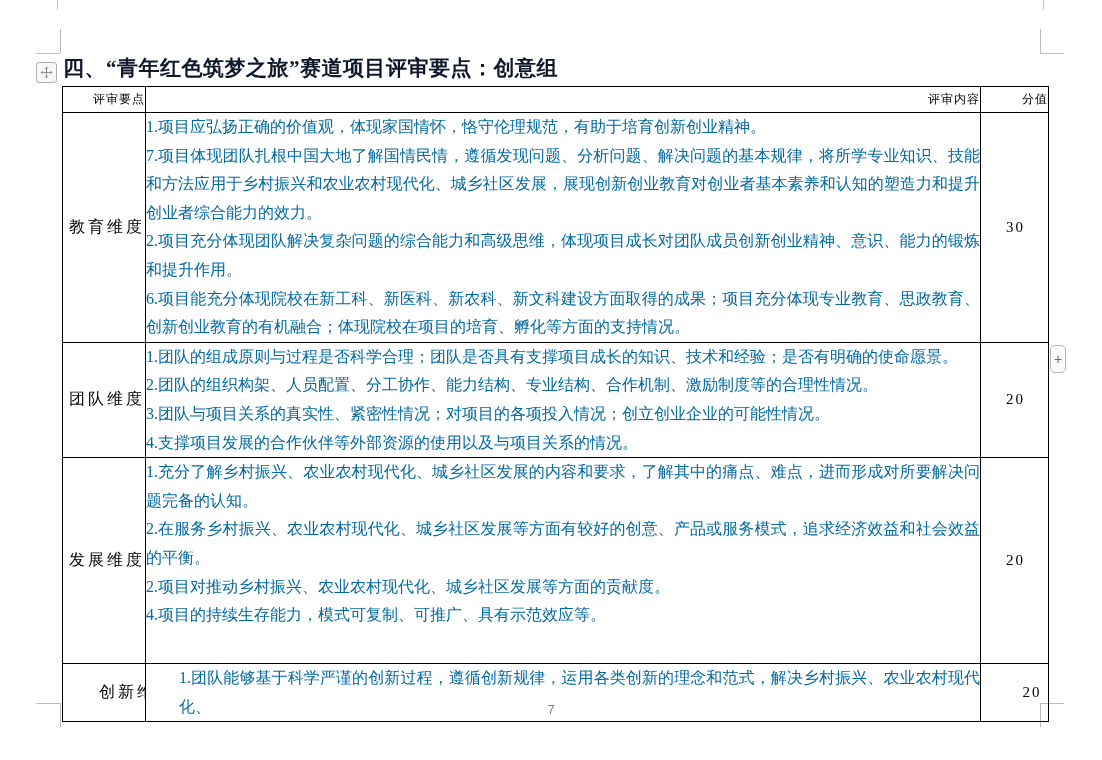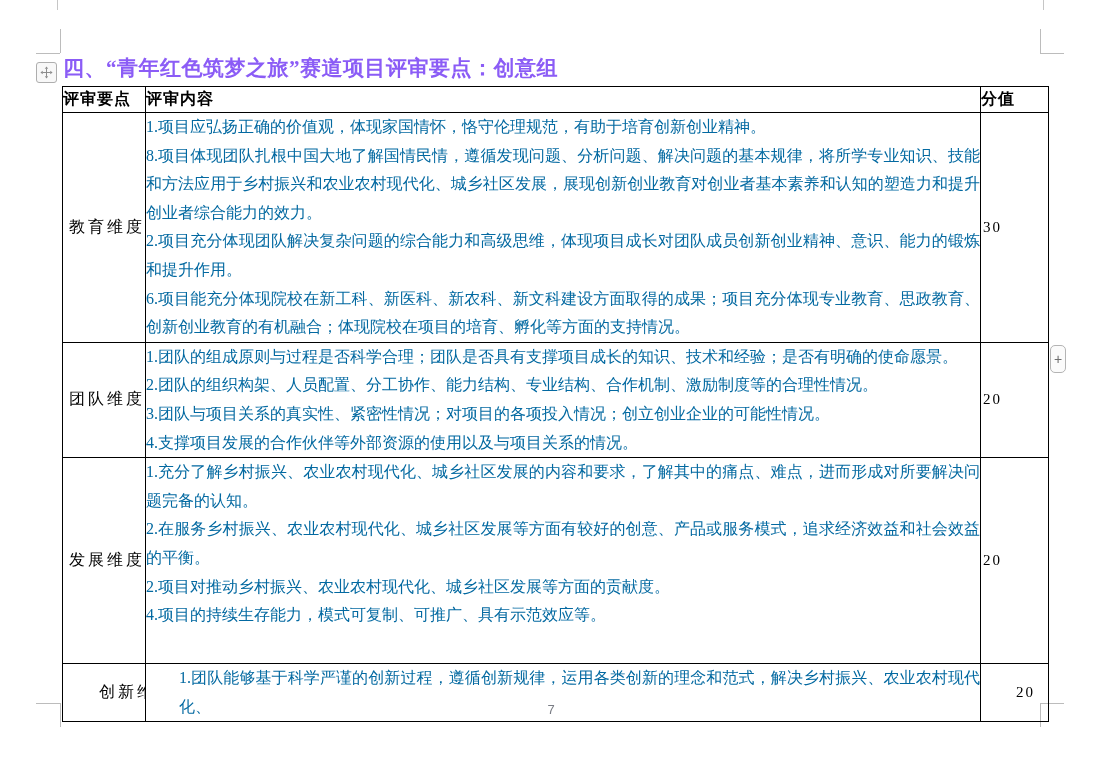--- a/index.html
+++ b/index.html
@@ -2,34 +2,34 @@
 <html><head>
 <meta charset="utf-8">
 <style>
   html,body{margin:0;padding:0;}
   body{
     width:1102px;height:760px;background:#ffffff;position:relative;overflow:hidden;
     font-family:"Liberation Serif","DejaVu Serif",serif;color:#000;
   }
   .title{
     position:absolute;left:63px;top:55px;height:26px;line-height:26px;
-    font-size:21px;font-weight:bold;color:#8b5cf6;letter-spacing:.5px;white-space:nowrap;
+    font-size:21px;font-weight:bold;color:#0f172a;letter-spacing:.5px;white-space:nowrap;
   }
   table.review{
     position:absolute;left:62px;top:86px;width:986px;
     border-collapse:collapse;table-layout:fixed;
   }
   table.review th,table.review td{border:1px solid #000;padding:0;}
-  th.hdr{height:25px;font-size:16px;font-weight:bold;text-align:left;letter-spacing:1px;}
+  th.hdr{height:25px;font-size:12px;font-weight:normal;text-align:right;letter-spacing:1px;}
   td.dim{
     text-align:right;vertical-align:middle;font-size:16px;
     letter-spacing:3px;text-indent:3px;white-space:nowrap;
   }
   td.score{
-    vertical-align:middle;font-size:15px;letter-spacing:2px;text-indent:2px;
+    text-align:center;vertical-align:middle;font-size:15px;letter-spacing:2px;text-indent:2px;
   }
   td.content{vertical-align:top;padding:2px 6px 0 7px;}
   td.content p{
     margin:0;font-size:16px;line-height:28.6px;color:#0369a1;
     text-align:justify;text-justify:inter-character;
   }
   tr.row-cut td{overflow:hidden;padding-left:33px;}
   
   .mark{position:absolute;background:#bcbcbc;}
   .mark.v{width:1px;height:24px;}
@@ -95,21 +95,21 @@
       <tr>
     <th class="hdr">评审要点</th>
     <th class="hdr">评审内容</th>
     <th class="hdr">分值</th>
   </tr>
 
   <tr>
     <td class="dim">教育维度</td>
     <td class="content">
       <p>1.项目应弘扬正确的价值观，体现家国情怀，恪守伦理规范，有助于培育创新创业精神。</p>
-      <p>8.项目体现团队扎根中国大地了解国情民情，遵循发现问题、分析问题、解决问题的基本规律，将所学专业知识、技能和方法应用于乡村振兴和农业农村现代化、城乡社区发展，展现创新创业教育对创业者基本素养和认知的塑造力和提升创业者综合能力的效力。</p>
+      <p>7.项目体现团队扎根中国大地了解国情民情，遵循发现问题、分析问题、解决问题的基本规律，将所学专业知识、技能和方法应用于乡村振兴和农业农村现代化、城乡社区发展，展现创新创业教育对创业者基本素养和认知的塑造力和提升创业者综合能力的效力。</p>
       <p>2.项目充分体现团队解决复杂问题的综合能力和高级思维，体现项目成长对团队成员创新创业精神、意识、能力的锻炼和提升作用。</p>
       <p>6.项目能充分体现院校在新工科、新医科、新农科、新文科建设方面取得的成果；项目充分体现专业教育、思政教育、创新创业教育的有机融合；体现院校在项目的培育、孵化等方面的支持情况。</p>
     </td>
     <td class="score">30</td>
   </tr>
 
   <tr>
     <td class="dim">团队维度</td>
     <td class="content">
       <p>1.团队的组成原则与过程是否科学合理；团队是否具有支撑项目成长的知识、技术和经验；是否有明确的使命愿景。</p>

